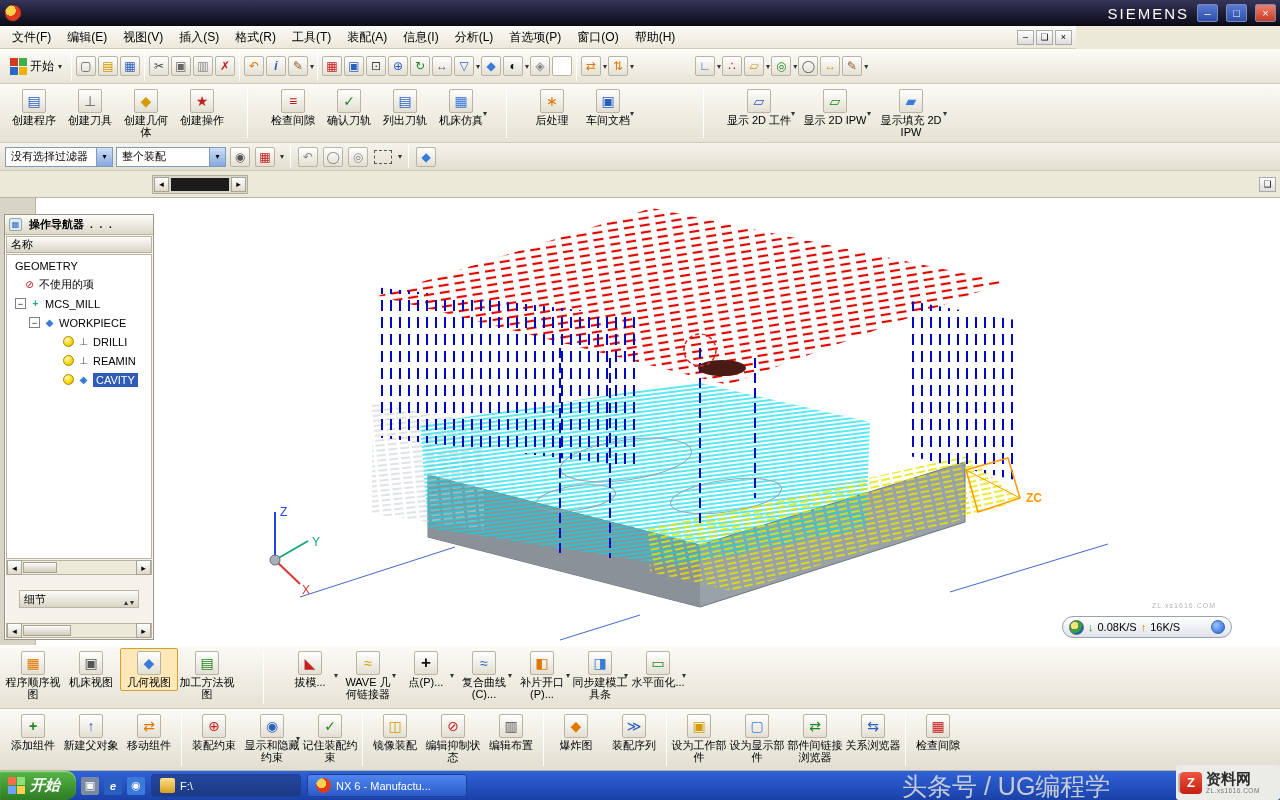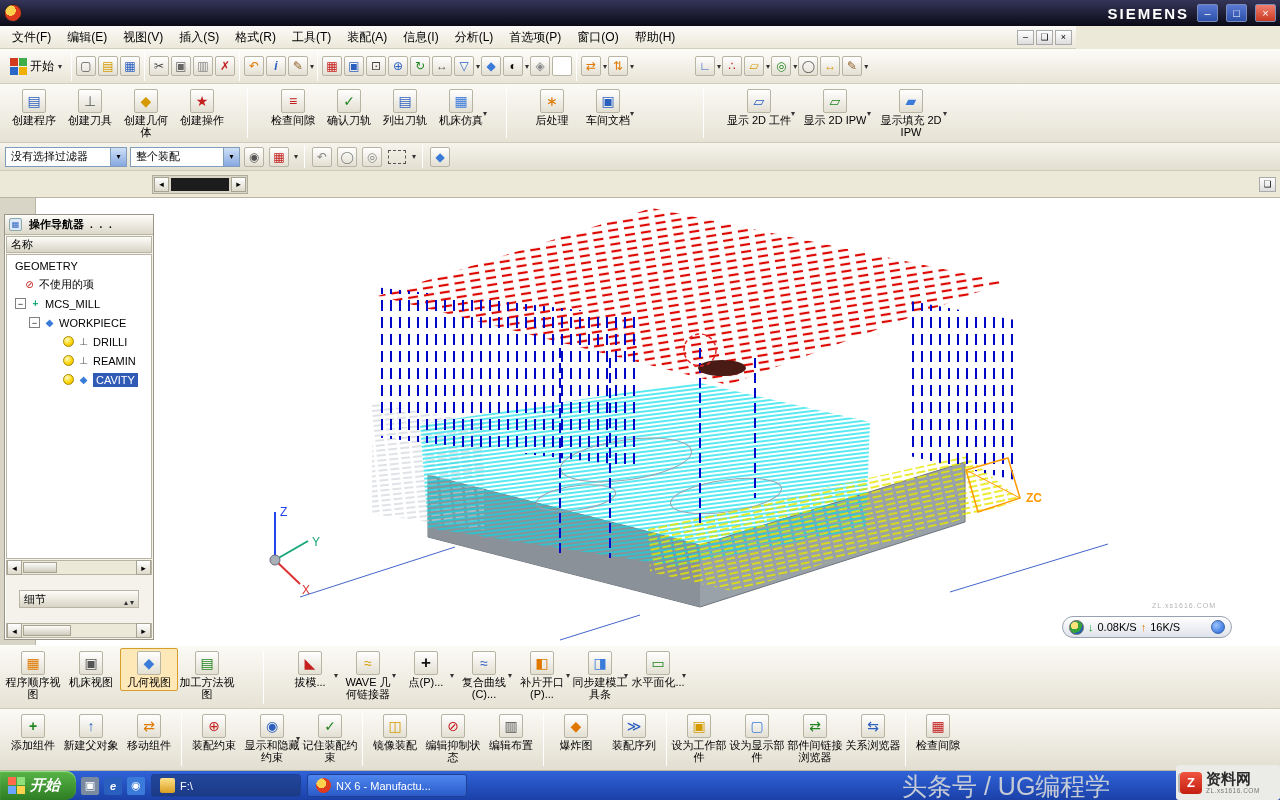--- a/index.html
+++ b/index.html
@@ -8,21 +8,21 @@
   .abs{position:absolute}
   .vsep{width:1px;align-self:stretch;background:#b9b5a5;border-right:1px solid #fff;margin:2px 3px}
   .chip{display:inline-flex;align-items:center;justify-content:center;width:20px;height:20px;border:1px solid #b8b4a4;border-radius:2px;background:linear-gradient(#ffffff,#e3dfd2);font-size:12px;margin:0 1px;cursor:default}
   .chip.big{width:24px;height:24px;font-size:14px}
   .dd{font-size:8px;color:#333;margin-left:1px}
   .dd::after{content:"▾"}
   
   .titlebar{top:0;left:0;width:1280px;height:26px;background:linear-gradient(#35355a,#0a0a16);color:#fff;display:flex;align-items:center;padding:0 4px;gap:6px}
   .titlebar .nxlogo{width:18px;height:18px;border-radius:50%;background:radial-gradient(circle at 35% 35%,#ffd24d 0 35%,#e03a1e 36% 75%,#7a1408 76%);border:1px solid #222}
   .titlebar .ttl{font-weight:bold;font-size:13px;flex:0 0 auto}
-  .titlebar .brand{margin-left:auto;font-weight:bold;letter-spacing:2px;font-size:15px}
+  .titlebar .brand{margin-left:auto;font-weight:normal;letter-spacing:2px;font-size:15px}
   .winbtn{width:21px;height:18px;border:1px solid #7a8bb8;border-radius:2px;background:linear-gradient(#5a7ad4,#2c4fa8);color:#fff;display:inline-flex;align-items:center;justify-content:center;font-size:11px;margin-left:2px}
   .winbtn.close{background:linear-gradient(#f08070,#c83a20)}
   .winbtn.min::before{content:"–"} .winbtn.max::before{content:"□"} .winbtn.close::before{content:"×"}
   
   .menubar{top:26px;left:0;width:1076px;height:23px;background:linear-gradient(#fbfaf6,#ece8da);border-bottom:1px solid #d2cebe;display:flex;align-items:center;padding:0 4px}
   .menu-item{padding:3px 8px;cursor:default}
   .menubar .mdi{margin-left:auto;display:flex}
   .mdibtn{width:17px;height:15px;border:1px solid #aaa;background:linear-gradient(#fff,#ddd);display:inline-flex;align-items:center;justify-content:center;font-size:9px;margin-left:2px}
   .mdibtn.min::before{content:"–"} .mdibtn.max::before{content:"❏"} .mdibtn.close::before{content:"×"}
   
@@ -252,21 +252,21 @@
       <span class="dd"></span>
     </div>
   <div class="cambtn wide">
       <span class="chip big" style="color:#3a7ad8">▰</span>
       <span class="lbl">显示填充 2D IPW</span>
       <span class="dd"></span>
     </div>
 </div>
 
 <div class="abs selbar">
-  <span class="combo" style="width:122px">
+  <span class="combo" style="width:108px">
       <span class="cv" style="flex:1">没有选择过滤器</span>
       <span class="cb"></span>
     </span>
   <span class="combo" style="width:110px">
       <span class="cv" style="flex:1">整个装配</span>
       <span class="cb"></span>
     </span>
   <span class="chip" style="color:#555">◉</span>
   <span class="chip" style="color:#c42020">▦</span>
     <span class="dd"></span>

